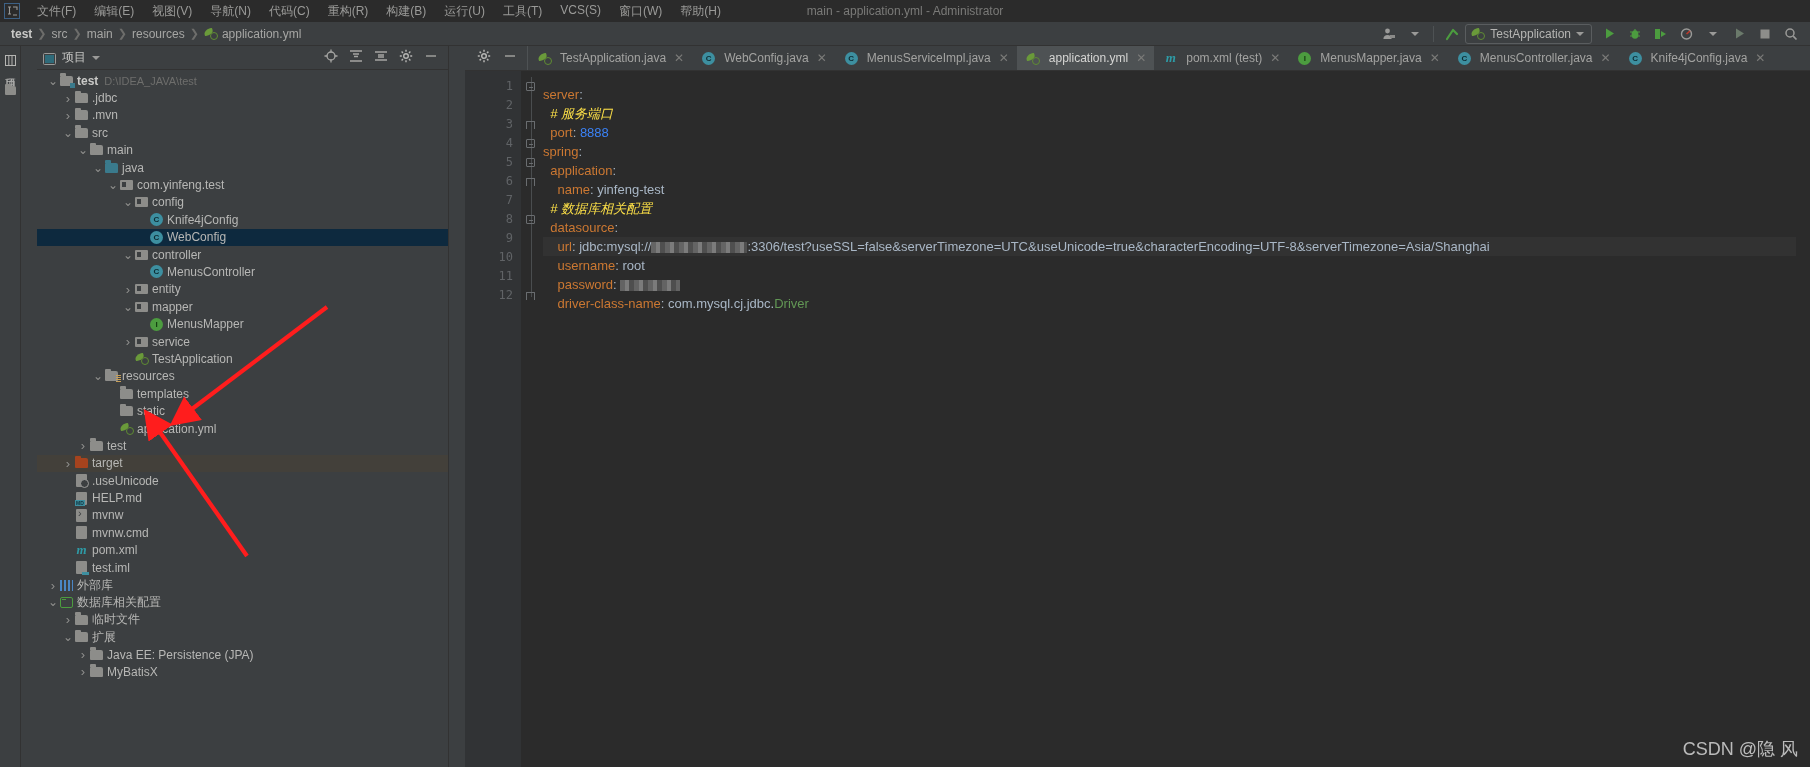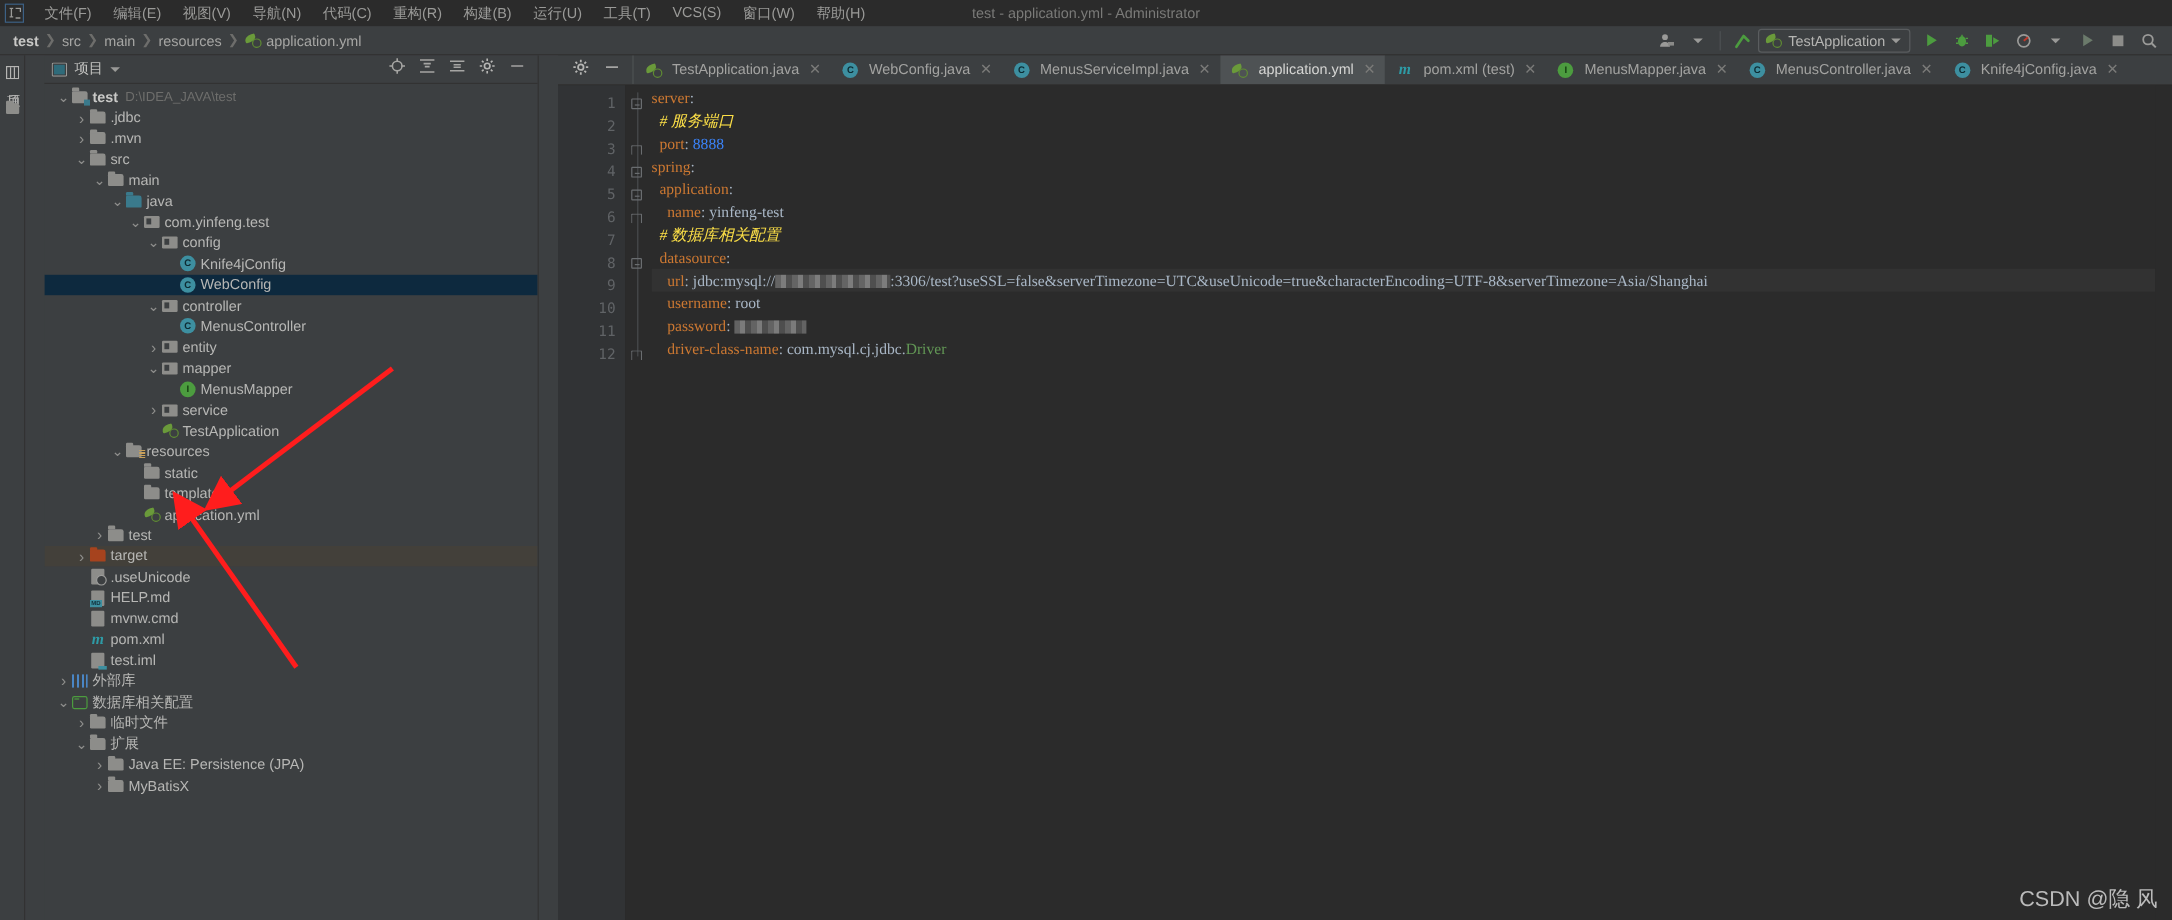--- a/index.html
+++ b/index.html
@@ -161,21 +161,21 @@
     border:1px solid #6a6d70; border-radius:1px;
   }
   .foldbox::after { content:''; position:absolute; left:1.5px; top:3.5px; width:4px;height:1px;background:#6a6d70; }
   .foldcap {
     position:absolute; left: 5px; top: 6px; width: 9px; height:8px;
     border:1px solid #6a6d70; border-bottom:none; border-radius:1px 1px 0 0;
   }
   .foldline { position:absolute; left: 9.5px; top:0; bottom:0; width:1px; background:#4a4d4f; }
 
   .code {
-    flex:1 1 auto; padding-top:1px; font-family:Liberation Serif, serif;
+    flex:1 1 auto; padding-top:14px; font-family:Liberation Sans, sans-serif;
     font-size: 13px; line-height:19px; white-space:pre; overflow:hidden; position:relative;
   }
   .cl { height:19px; }
   .k-key { color:#cc7832; }
   .k-str { color:#a9b7c6; }
   .k-num { color:#3b82f6; }
   .k-cmt { color:#fde047; font-style:italic; }
   .k-ref { color:#629755; }
 
   .masked {
@@ -213,21 +213,21 @@
         <div class="menu-item">导航(N)</div>
         <div class="menu-item">代码(C)</div>
         <div class="menu-item">重构(R)</div>
         <div class="menu-item">构建(B)</div>
         <div class="menu-item">运行(U)</div>
         <div class="menu-item">工具(T)</div>
         <div class="menu-item">VCS(S)</div>
         <div class="menu-item">窗口(W)</div>
         <div class="menu-item">帮助(H)</div>
       </div>
-    <div class="win-title">test - application.yml - Administrator</div>
+    <div class="win-title">main - application.yml - Administrator</div>
   </div>
 
   <div class="navbar">
     <div class="crumbs">
       <span class="crumb root">test</span>
       <span class="crumb-sep">❯</span>
       <span class="crumb">src</span>
       <span class="crumb-sep">❯</span>
       <span class="crumb">main</span>
       <span class="crumb-sep">❯</span>
@@ -500,28 +500,28 @@
             <span class="icon">
               <span class="fldr res"></span>
             </span>
             <span class="label">resources</span>
           </div>
           <div class="row" style="padding-left: 70px;">
             <span class="arrow none">·</span>
             <span class="icon">
               <span class="fldr"></span>
             </span>
+            <span class="label">templates</span>
+          </div>
+          <div class="row" style="padding-left: 70px;">
+            <span class="arrow none">·</span>
+            <span class="icon">
+              <span class="fldr"></span>
+            </span>
             <span class="label">static</span>
-          </div>
-          <div class="row" style="padding-left: 70px;">
-            <span class="arrow none">·</span>
-            <span class="icon">
-              <span class="fldr"></span>
-            </span>
-            <span class="label">templates</span>
           </div>
           <div class="row" style="padding-left: 70px;">
             <span class="arrow none">·</span>
             <span class="icon">
               <span class="spring">
                 <span class="leaf"></span>
                 <span class="ring"></span>
               </span>
             </span>
             <span class="label">application.yml</span>
@@ -546,20 +546,27 @@
               <span class="fileico git"></span>
             </span>
             <span class="label">.useUnicode</span>
           </div>
           <div class="row" style="padding-left: 25px;">
             <span class="arrow none">·</span>
             <span class="icon">
               <span class="fileico md"></span>
             </span>
             <span class="label">HELP.md</span>
+          </div>
+          <div class="row" style="padding-left: 25px;">
+            <span class="arrow none">·</span>
+            <span class="icon">
+              <span class="fileico bat"></span>
+            </span>
+            <span class="label">mvnw</span>
           </div>
           <div class="row" style="padding-left: 25px;">
             <span class="arrow none">·</span>
             <span class="icon">
               <span class="fileico"></span>
             </span>
             <span class="label">mvnw.cmd</span>
           </div>
           <div class="row" style="padding-left: 25px;">
             <span class="arrow none">·</span>

